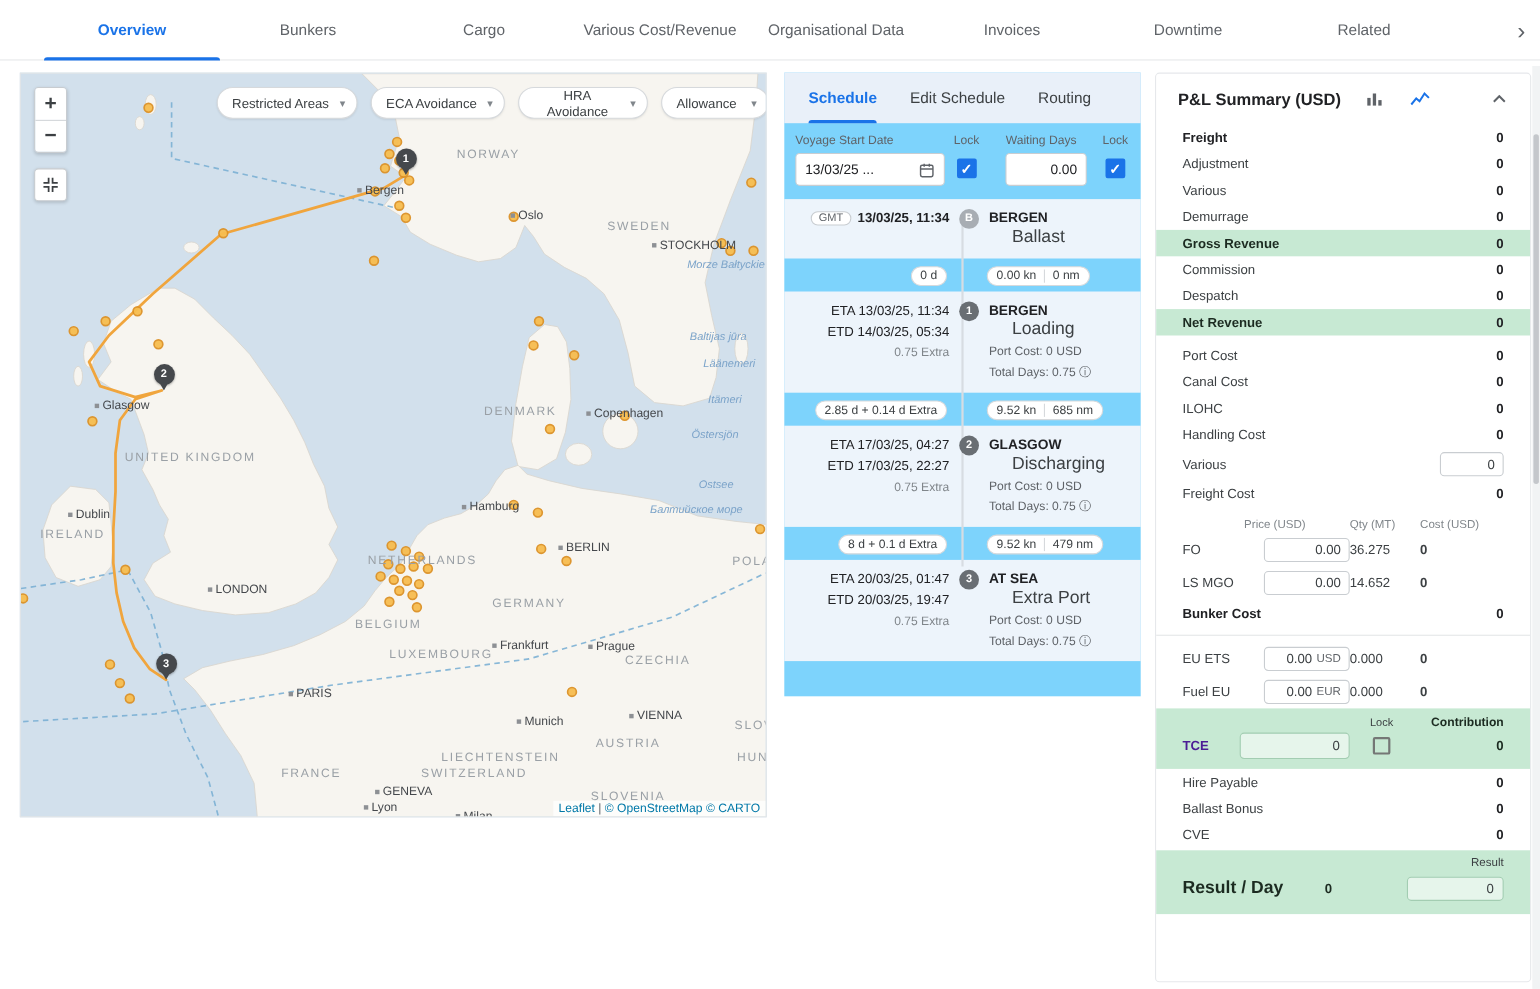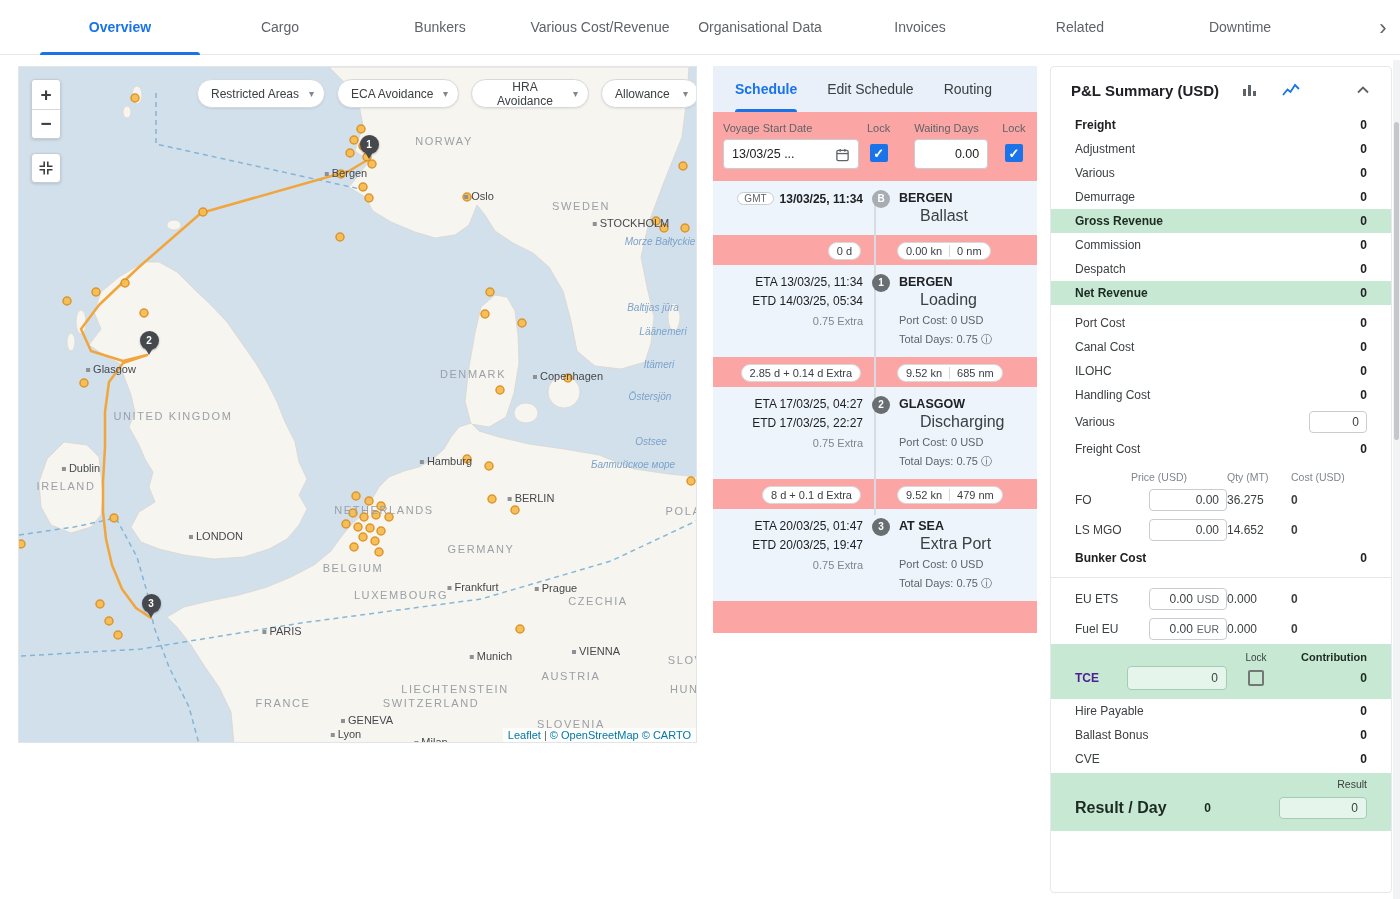--- a/index.html
+++ b/index.html
@@ -44,21 +44,21 @@
   .map-filters { position:absolute; left:178px; top:12px; z-index:8; display:flex; gap:12px;text-align:center; }
   .filter-pill { height:29px; background:#fff; border:1px solid #d6d9dc; border-radius:15px;
     display:flex; align-items:center; justify-content:space-between; padding:0 10px 0 13px;
     font-size:12px; color:#3c4043; cursor:pointer; box-shadow:0 1px 2px rgba(0,0,0,.08); }
   .filter-pill .chev { color:#80868b; font-size:10px; margin-left:8px; }
   .attribution { position:absolute; right:0; bottom:0; z-index:8; background:rgba(255,255,255,.75);
     font-size:11px; color:#5f6368; padding:1px 5px; }
   .attribution .lnk { color:#0078a8; }
 
   
-  .sched { position:absolute; left:713px; top:66px; width:324px; height:567px; background:#fca5a5; }
+  .sched { position:absolute; left:713px; top:66px; width:324px; height:567px; background:#7dd3fc; }
   .sched-tabs { height:46px; background:#e9f0f9; display:flex; align-items:stretch; gap:30px;
     padding:0 22px; }
   .s-tab { display:flex; align-items:center; font-size:14px; color:#3c4043; position:relative; cursor:pointer; }
   .s-tab.active { color:#1a73e8; font-weight:700; }
   .s-tab.active::after { content:""; position:absolute; left:0; right:0; bottom:0; height:3px;
     background:#1a73e8; border-radius:3px 3px 0 0; }
   .sched-form { padding:10px 0 12px 10px; display:flex; }
   .f-col { display:flex; flex-direction:column; }
   .f-label { font-size:11px; color:#5f6368; margin-bottom:5px; }
   .inputbox { height:30px; background:#fff; border:1px solid #c9cdd1; border-radius:4px;
@@ -142,39 +142,39 @@
   .pg-thumb { position:absolute; left:1px; width:5px; top:62px; height:318px; background:#c4c7cb; border-radius:3px; }
 </style>
 </head>
 <body>
 
 <div class="topnav">
   <div class="tab active">
       <span>Overview</span>
     </div>
   <div class="tab">
+      <span>Bunkers</span>
+    </div>
+  <div class="tab">
       <span>Cargo</span>
-    </div>
-  <div class="tab">
-      <span>Bunkers</span>
     </div>
   <div class="tab">
       <span>Various Cost/Revenue</span>
     </div>
   <div class="tab">
       <span>Organisational Data</span>
     </div>
   <div class="tab">
       <span>Invoices</span>
     </div>
   <div class="tab">
+      <span>Downtime</span>
+    </div>
+  <div class="tab">
       <span>Related</span>
-    </div>
-  <div class="tab">
-      <span>Downtime</span>
     </div>
   <div class="nav-more">›</div>
 </div>
 
 <div class="map-panel">
   <svg class="map-svg" width="679" height="677" viewBox="0 0 679 677">
     <g fill="#f7f5f0" stroke="#d9d6cf" stroke-width="0.8">
 
       <path d="M310,0 L338,28 L344,58 L336,84 L350,94 L338,110 L330,120 L346,130 L354,144 L372,155 L396,165 L416,171 L436,168 L450,158 L458,138 L466,148 L476,164 L494,176 L514,186 L530,200 L544,224 L552,254 L558,284 L576,299 L602,302 L626,295 L632,276 L635,250 L628,220 L622,190 L630,155 L645,115 L663,70 L668,30 L670,0 Z"></path>
 

